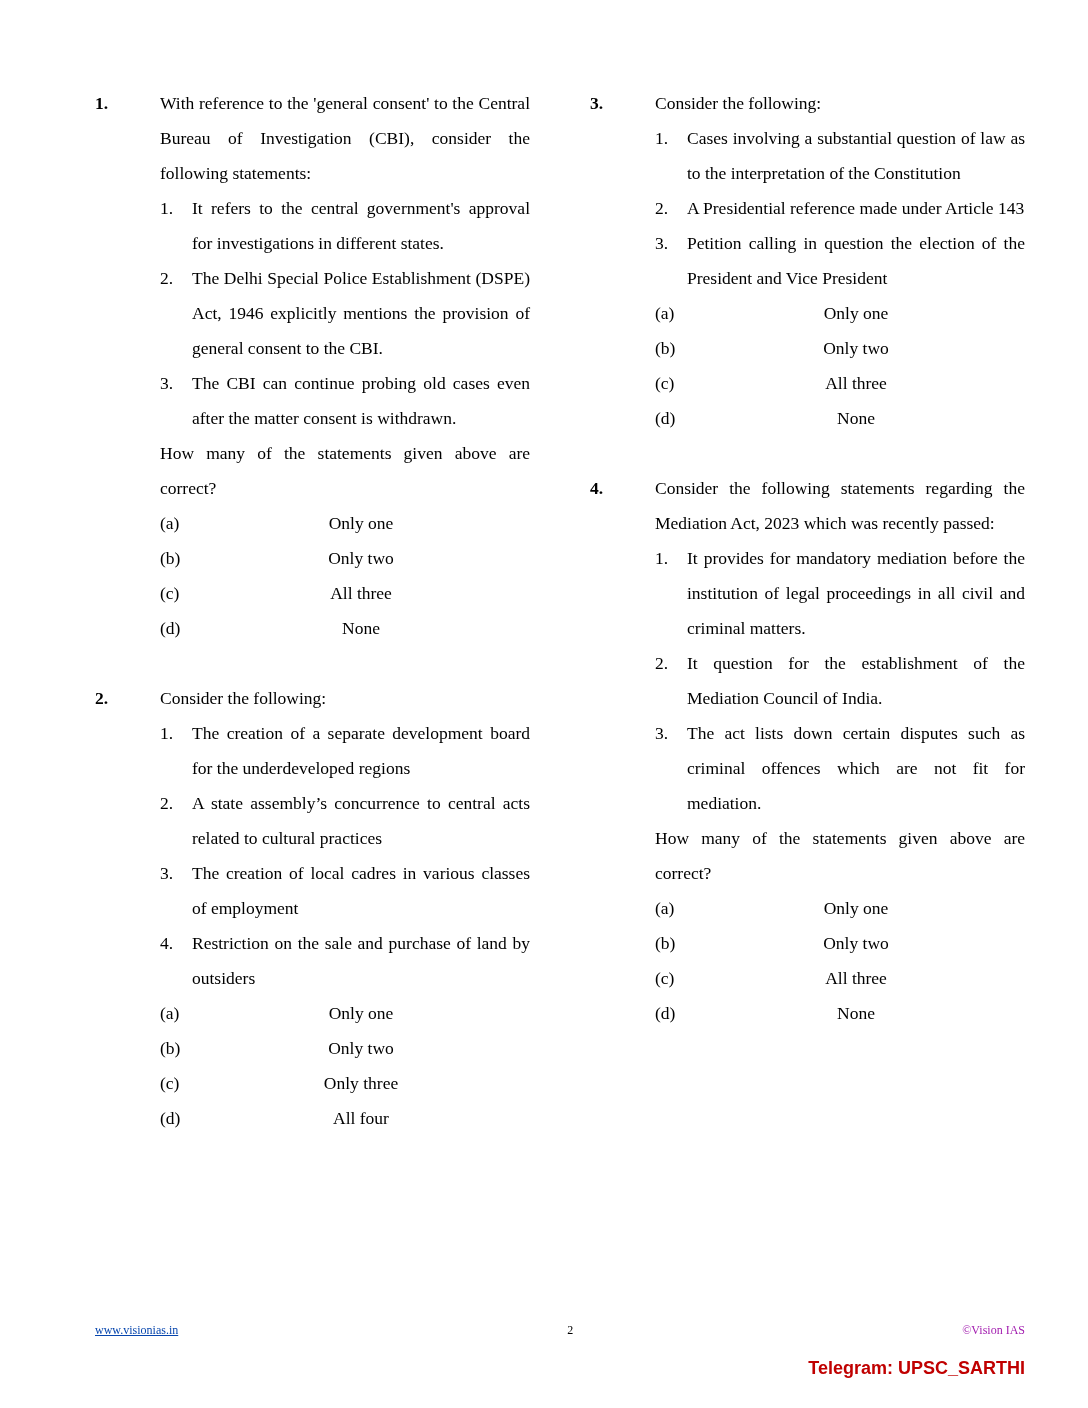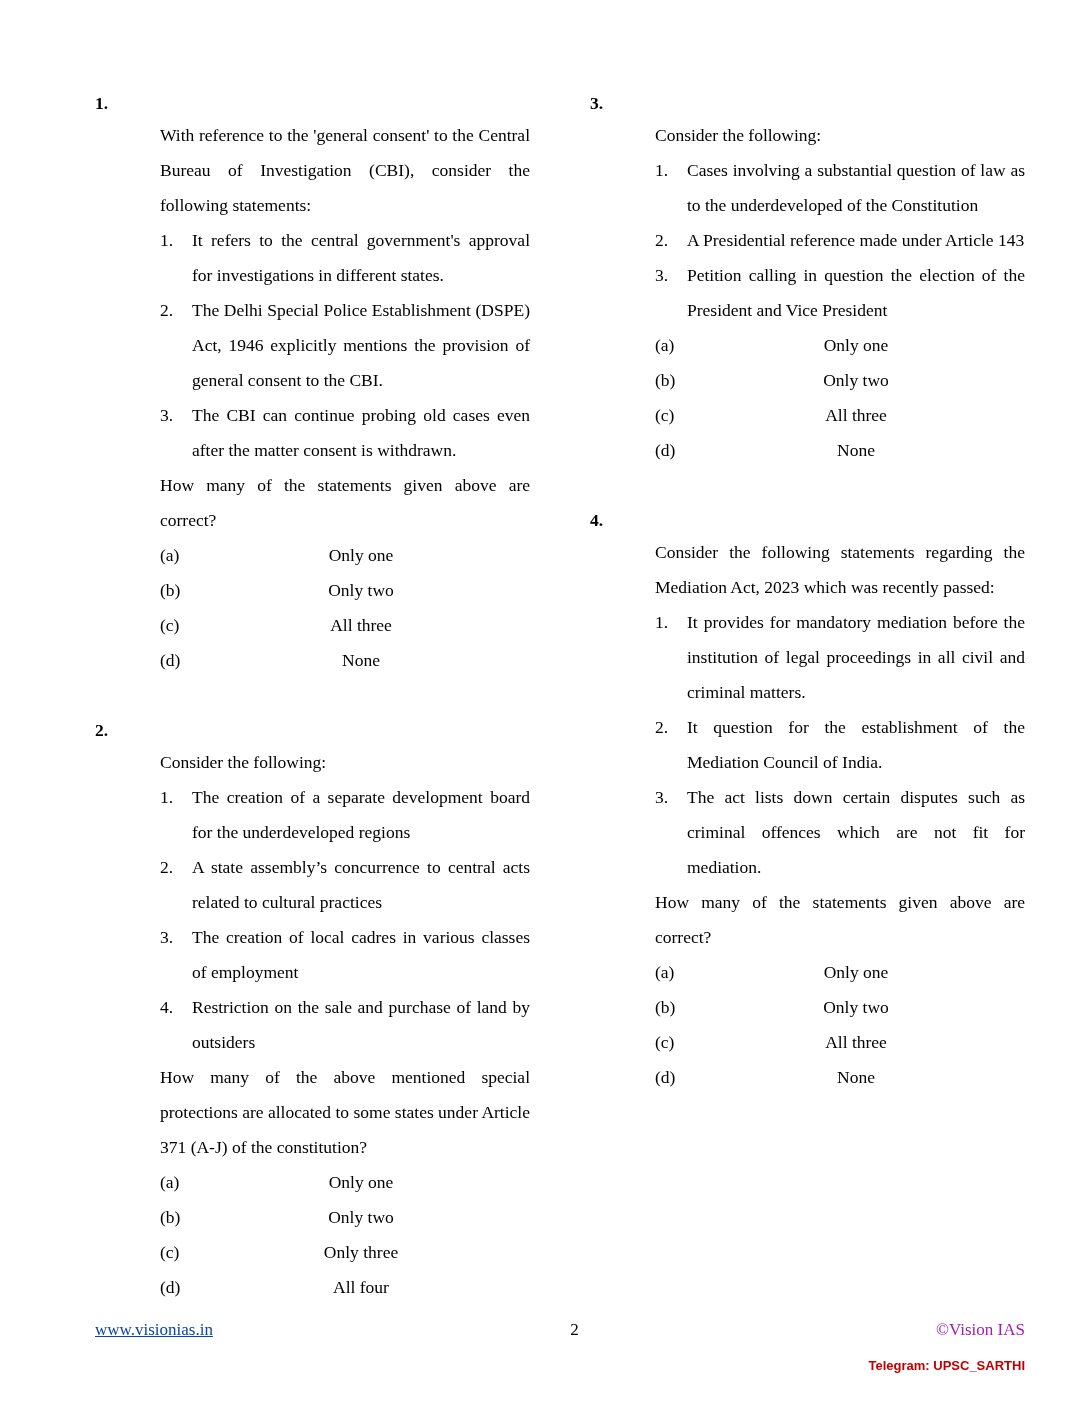--- a/index.html
+++ b/index.html
@@ -21,21 +21,21 @@
     gap: 60px;
   }
   .col { width: 435px; flex: none; }
   .question { display: flex; margin-bottom: 35px; }
   .q-number {
     width: 65px;
     flex: none;
     font-weight: bold;
     line-height: 35px;
   }
-  .q-body { flex: 1; min-width: 0; margin-top: 32px; }
+  .q-body { flex: 1; min-width: 0; }
   .justified {
     text-align: justify;
     text-justify: inter-word;
     line-height: 35px;
   }
   .item-row, .option-row { display: flex; }
   .item-label, .option-label {
     width: 32px;
     flex: none;
     line-height: 35px;
@@ -49,36 +49,36 @@
   }
   .option-text { text-align: center; }
   .footer {
     position: absolute;
     left: 95px;
     right: 63px;
     top: 1318px;
     display: flex;
     justify-content: space-between;
     align-items: baseline;
-    font-size: 17px;
+    font-size: 12px;
     line-height: 24px;
   }
   .footer-link {
     color: #0645ad;
     text-decoration: underline;
     cursor: pointer;
   }
   .footer-page { color: #000000; }
   .footer-copyright { color: #a21caf; }
   .telegram {
     position: absolute;
     right: 63px;
     top: 1358px;
     font-weight: bold;
-    font-size: 13px;
+    font-size: 18px;
     color: #c00000;
     font-family: "Liberation Sans", sans-serif;
   }
 </style>
 </head>
 <body>
 
 <div class="page">
 
   <div class="content">
@@ -137,21 +137,20 @@
               </div>
               <div class="item-row">
                 <span class="item-label">3.</span>
                 <span class="item-text">The creation of local cadres in various classes of employment</span>
               </div>
               <div class="item-row">
                 <span class="item-label">4.</span>
                 <span class="item-text">Restriction on the sale and purchase of land by outsiders</span>
               </div>
             </div>
-      <p class="q-prompt justified">How many of the above mentioned special protections are allocated to some states under Article 371 (A-J) of the constitution?</p>
       <div>
               <div class="option-row">
                 <span class="option-label">(a)</span>
                 <span class="option-text">Only one</span>
               </div>
               <div class="option-row">
                 <span class="option-label">(b)</span>
                 <span class="option-text">Only two</span>
               </div>
               <div class="option-row">
@@ -167,21 +166,21 @@
   </div>
       </div>
     <div class="col">
         <div class="question">
     <div class="q-number">3.</div>
     <div class="q-body">
       <p class="q-intro justified">Consider the following:</p>
       <div>
               <div class="item-row">
                 <span class="item-label">1.</span>
-                <span class="item-text">Cases involving a substantial question of law as to the underdeveloped of the Constitution</span>
+                <span class="item-text">Cases involving a substantial question of law as to the interpretation of the Constitution</span>
               </div>
               <div class="item-row">
                 <span class="item-label">2.</span>
                 <span class="item-text">A Presidential reference made under Article 143</span>
               </div>
               <div class="item-row">
                 <span class="item-label">3.</span>
                 <span class="item-text">Petition calling in question the election of the President and Vice President</span>
               </div>
             </div>

